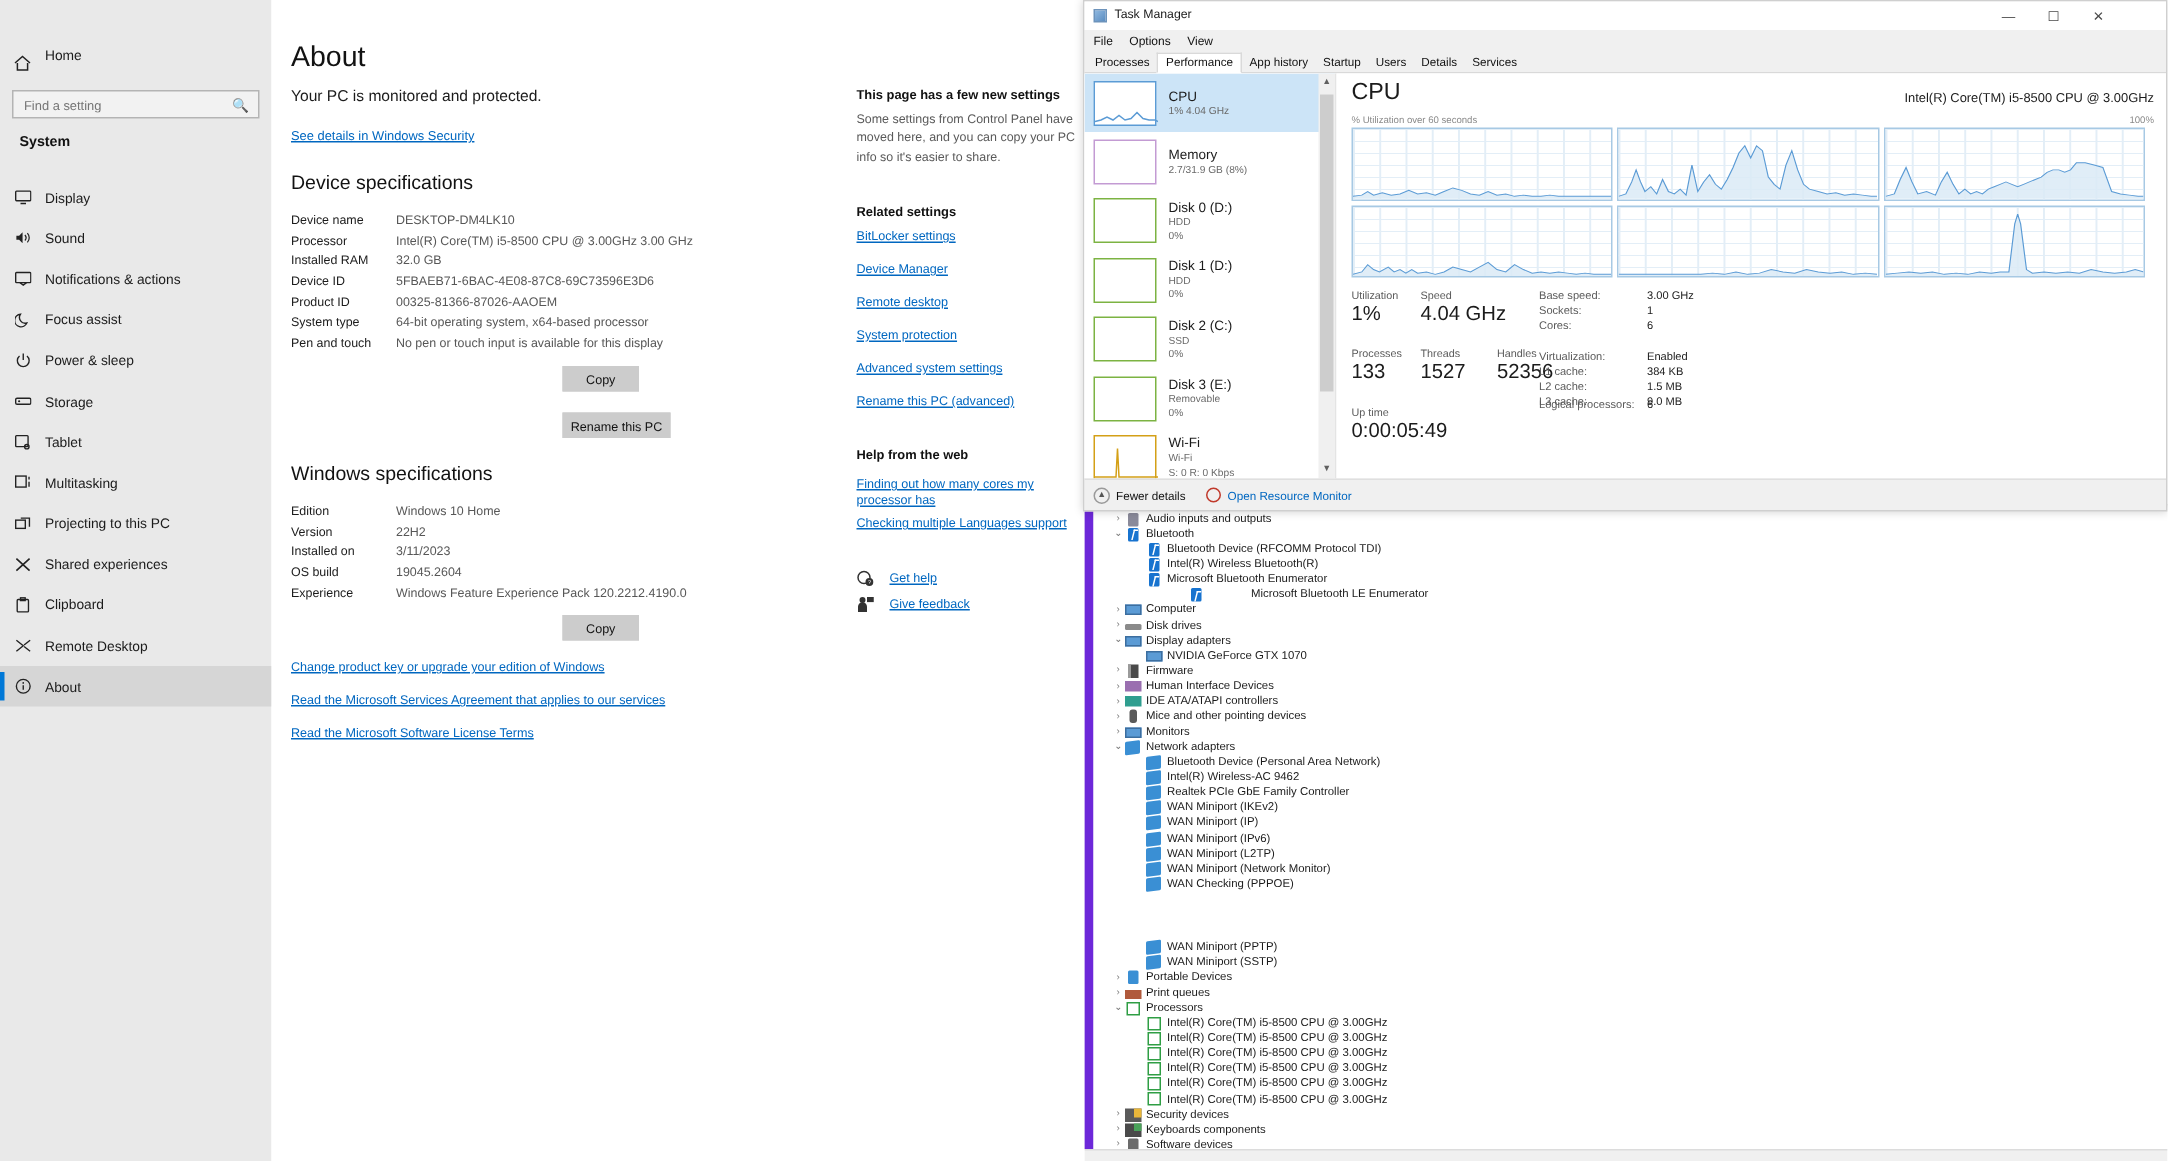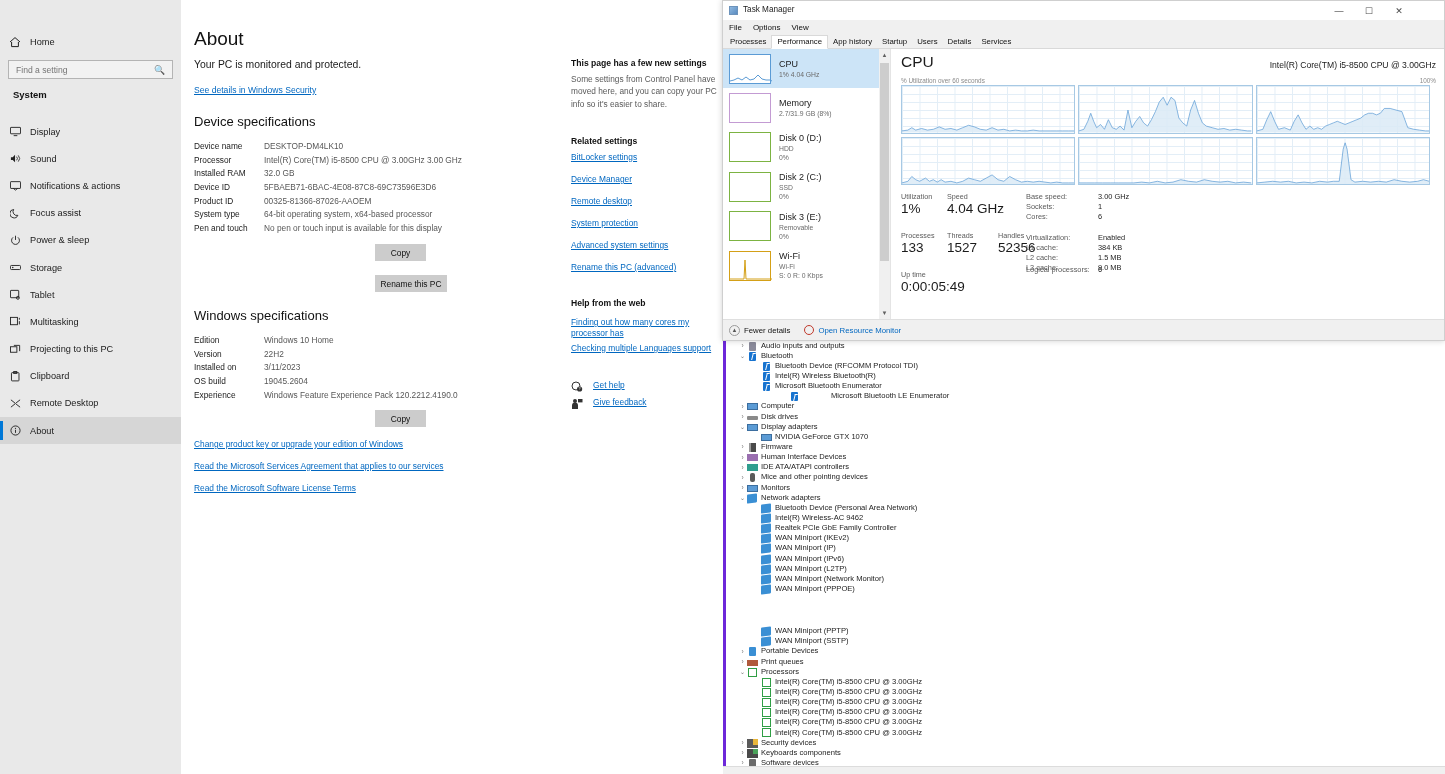--- a/index.html
+++ b/index.html
@@ -2,21 +2,21 @@
 <html><head>
 <meta charset="utf-8">
 <style>
   * { box-sizing: border-box; margin:0; padding:0; }
   html,body{ width:1445px; height:774px; overflow:hidden; background:#ffffff;
     font-family:"Liberation Sans", sans-serif; }
   #root{ position:relative; width:1445px; height:774px; }
 
   
   #devmgr{ position:absolute; left:722px; top:0; width:723px; height:774px;
-    background:#ffffff; border-left:4px solid #6d28d9; }
+    background:#ffffff; border-left:7px solid #6d28d9; }
   #devmgr-tree{ position:absolute; left:0; top:341px; width:723px; height:425px;
     overflow:hidden; background:#fff; }
   .dm-row{ height:10.15px; display:flex; align-items:center; font-size:7.6px;
     color:#1b1b1b; white-space:nowrap; line-height:10px; }
   .dm-chev{ width:9px; text-align:center; font-size:6.5px; color:#7a7a7a; flex:0 0 9px; }
   .dm-ico{ width:11px; height:9px; flex:0 0 11px; margin-right:3px; position:relative; }
   .dm-label{ padding-bottom:1px; }
   .dm-scroll-top{ position:absolute; left:0; top:336px; width:723px; height:5px;
     background:#f3f3f3; border-top:1px solid #e2e2e2;}
   .dmbar{ position:absolute; left:722px; top:766px; width:723px; height:8px; background:#f0f0f0;
@@ -48,21 +48,21 @@
   #settings{ position:absolute; left:0; top:0; width:723px; height:774px;
     background:#ffffff; overflow:hidden; }
   #settings-titlebar{ position:absolute; left:0; top:0; width:723px; height:24px;
     background:#ffffff; }
   #settings-title{ position:absolute; left:10px; top:6px; font-size:9px; color:#444; }
   .win-btn{ position:absolute; top:0; width:32px; height:24px; display:flex;
     align-items:center; justify-content:center; font-size:10px; color:#6b6b6b; }
   #settings-sidebar{ position:absolute; left:0; top:0; width:181px; height:774px;
     background:#e9e9e9; }
   .sb-home{ position:absolute; left:0; top:32px; width:181px; height:19px;
-    display:flex; align-items:center; }
+    display:flex; }
   .sb-icon{ width:30px; display:flex; align-items:center; justify-content:center;
     color:#2b2b2b; }
   .sb-label{ font-size:9.2px; color:#1b1b1b; }
   #search-box{ position:absolute; left:8px; top:60px; width:165px; height:19px;
     background:#f2f2f2; border:1px solid #b4b4b4; display:flex; align-items:center; }
   #search-input{ border:0; outline:0; background:transparent; font-size:8.6px;
     color:#5b5b5b; padding-left:7px; width:140px; font-family:"Liberation Sans",sans-serif; }
   #search-icon{ margin-left:auto; margin-right:6px; font-size:9px; color:#555; }
   #sb-group{ position:absolute; left:13px; top:89px; font-size:9.5px; font-weight:bold;
     color:#111; }
@@ -331,21 +331,21 @@
           <span class="dm-ico">
             <i class="ico-net"></i>
           </span>
           <span class="dm-label">WAN Miniport (Network Monitor)</span>
         </div>
         <div class="dm-row" style="padding-left: 26px;">
           <span class="dm-chev"></span>
           <span class="dm-ico">
             <i class="ico-net"></i>
           </span>
-          <span class="dm-label">WAN Miniport (PPPOE)</span>
+          <span class="dm-label">WAN Checking (PPPOE)</span>
         </div>
         <div class="dm-row" style="padding-left: 26px; margin-top: 32px;">
           <span class="dm-chev"></span>
           <span class="dm-ico">
             <i class="ico-net"></i>
           </span>
           <span class="dm-label">WAN Miniport (PPTP)</span>
         </div>
         <div class="dm-row" style="padding-left: 26px;">
           <span class="dm-chev"></span>
@@ -549,20 +549,28 @@
             <span class="sb-label">Multitasking</span>
           </div>
           <div class="sb-item">
             <span class="sb-ico">
               <svg width="11" height="11" viewBox="0 0 12 12">
                 <rect x="0.5" y="3" width="7" height="6" fill="none" stroke="#222" stroke-width="1"></rect>
                 <path d="M4.2 1.5h6.3v6.3" fill="none" stroke="#222" stroke-width="1"></path>
               </svg>
             </span>
             <span class="sb-label">Projecting to this PC</span>
+          </div>
+          <div class="sb-item">
+            <span class="sb-ico">
+              <svg width="11" height="11" viewBox="0 0 12 12">
+                <path d="M1 1.5 L10.6 10.2 M10.6 1.5 L1 10.2" stroke="#222" stroke-width="1.2" fill="none"></path>
+              </svg>
+            </span>
+            <span class="sb-label">Shared experiences</span>
           </div>
           <div class="sb-item">
             <span class="sb-ico">
               <svg width="11" height="11" viewBox="0 0 12 12">
                 <rect x="1.6" y="1.8" width="8.2" height="9" rx="0.7" fill="none" stroke="#222" stroke-width="1"></rect>
                 <rect x="4" y="0.6" width="3.4" height="2" fill="none" stroke="#222" stroke-width="1"></rect>
               </svg>
             </span>
             <span class="sb-label">Clipboard</span>
           </div>
@@ -744,20 +752,28 @@
               <div class="tm-thumb" style="border: 1px solid rgb(124, 179, 66);"></div>
               <div class="tm-meta">
                 <div class="tm-name">Disk 0 (D:)</div>
                 <div class="tm-sub">HDD</div>
                 <div class="tm-sub">0%</div>
               </div>
             </div>
             <div class="tm-li">
               <div class="tm-thumb" style="border: 1px solid rgb(124, 179, 66);"></div>
               <div class="tm-meta">
+                <div class="tm-name">Disk 1 (D:)</div>
+                <div class="tm-sub">HDD</div>
+                <div class="tm-sub">0%</div>
+              </div>
+            </div>
+            <div class="tm-li">
+              <div class="tm-thumb" style="border: 1px solid rgb(124, 179, 66);"></div>
+              <div class="tm-meta">
                 <div class="tm-name">Disk 2 (C:)</div>
                 <div class="tm-sub">SSD</div>
                 <div class="tm-sub">0%</div>
               </div>
             </div>
             <div class="tm-li">
               <div class="tm-thumb" style="border: 1px solid rgb(124, 179, 66);"></div>
               <div class="tm-meta">
                 <div class="tm-name">Disk 3 (E:)</div>
                 <div class="tm-sub">Removable</div>

